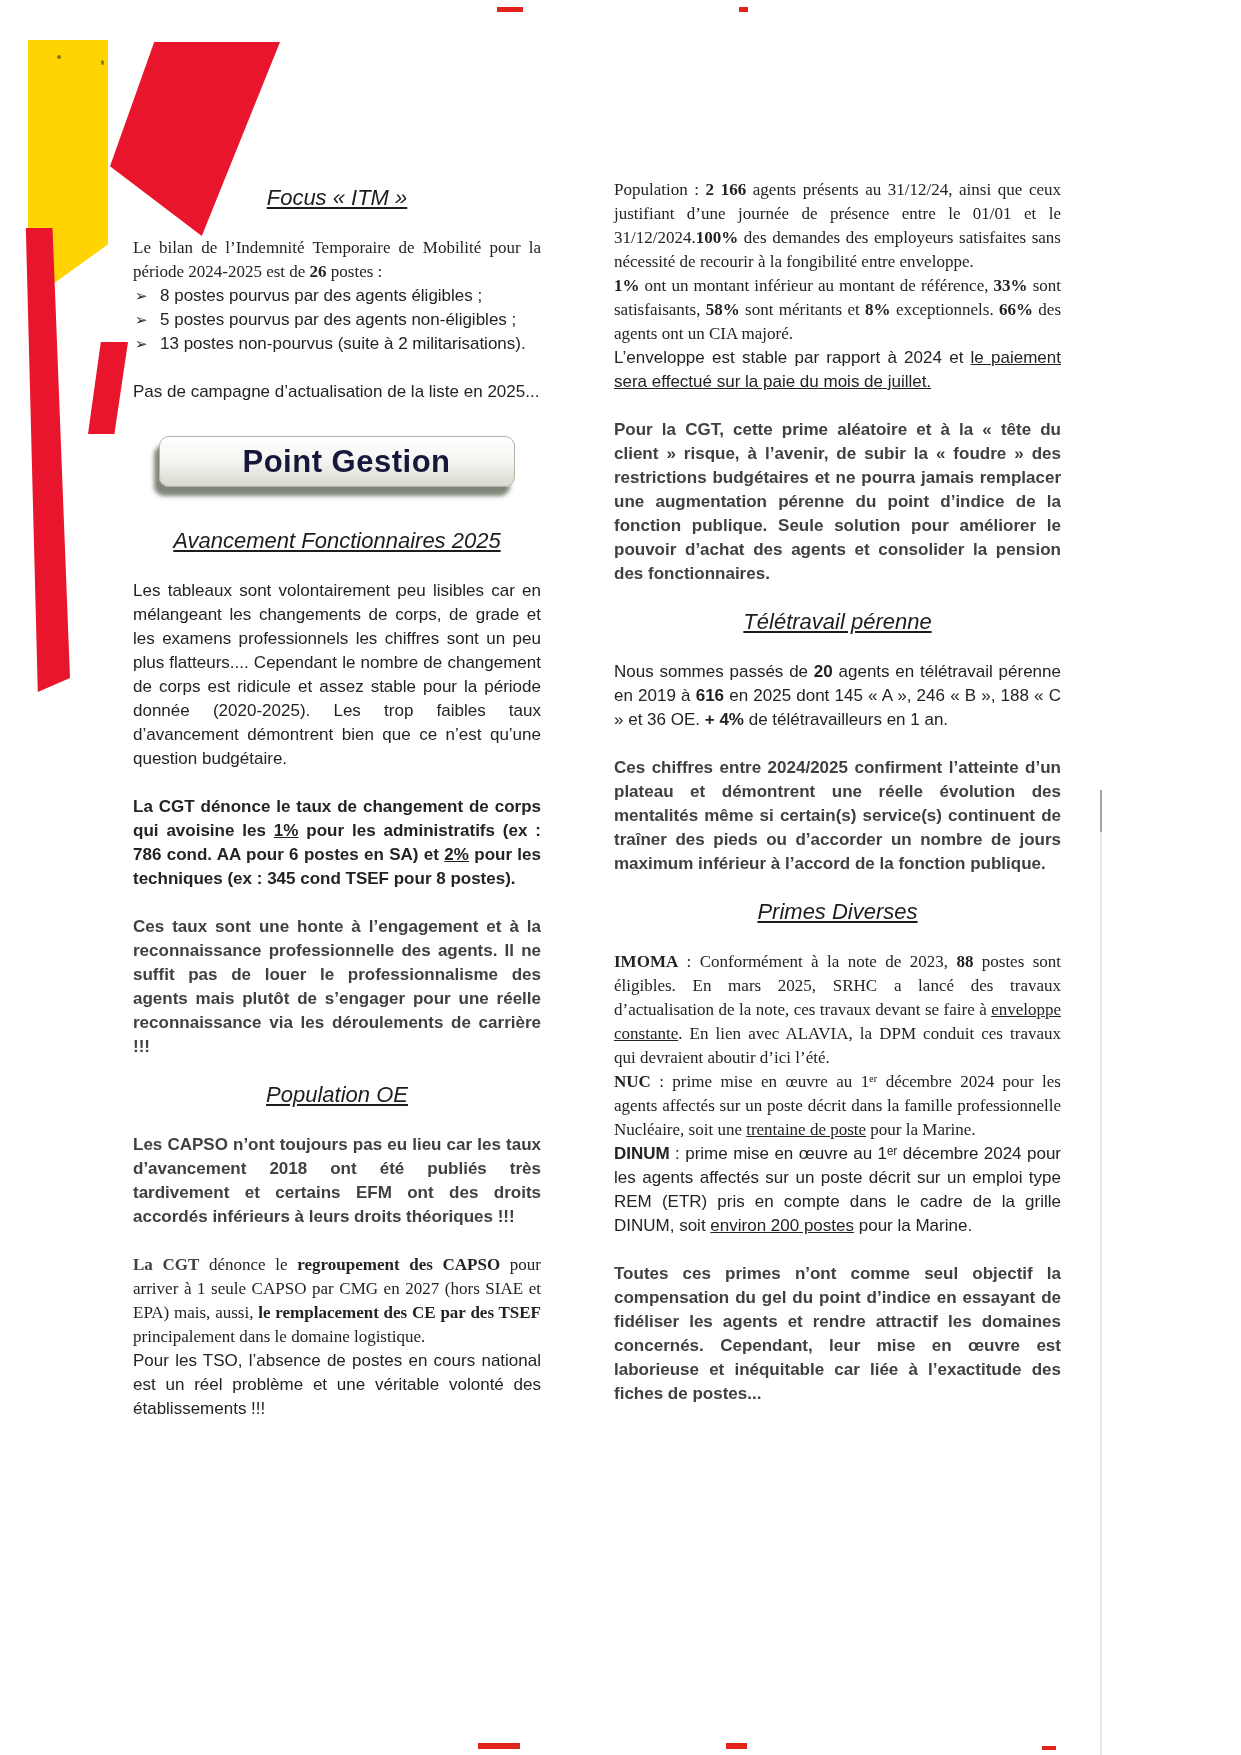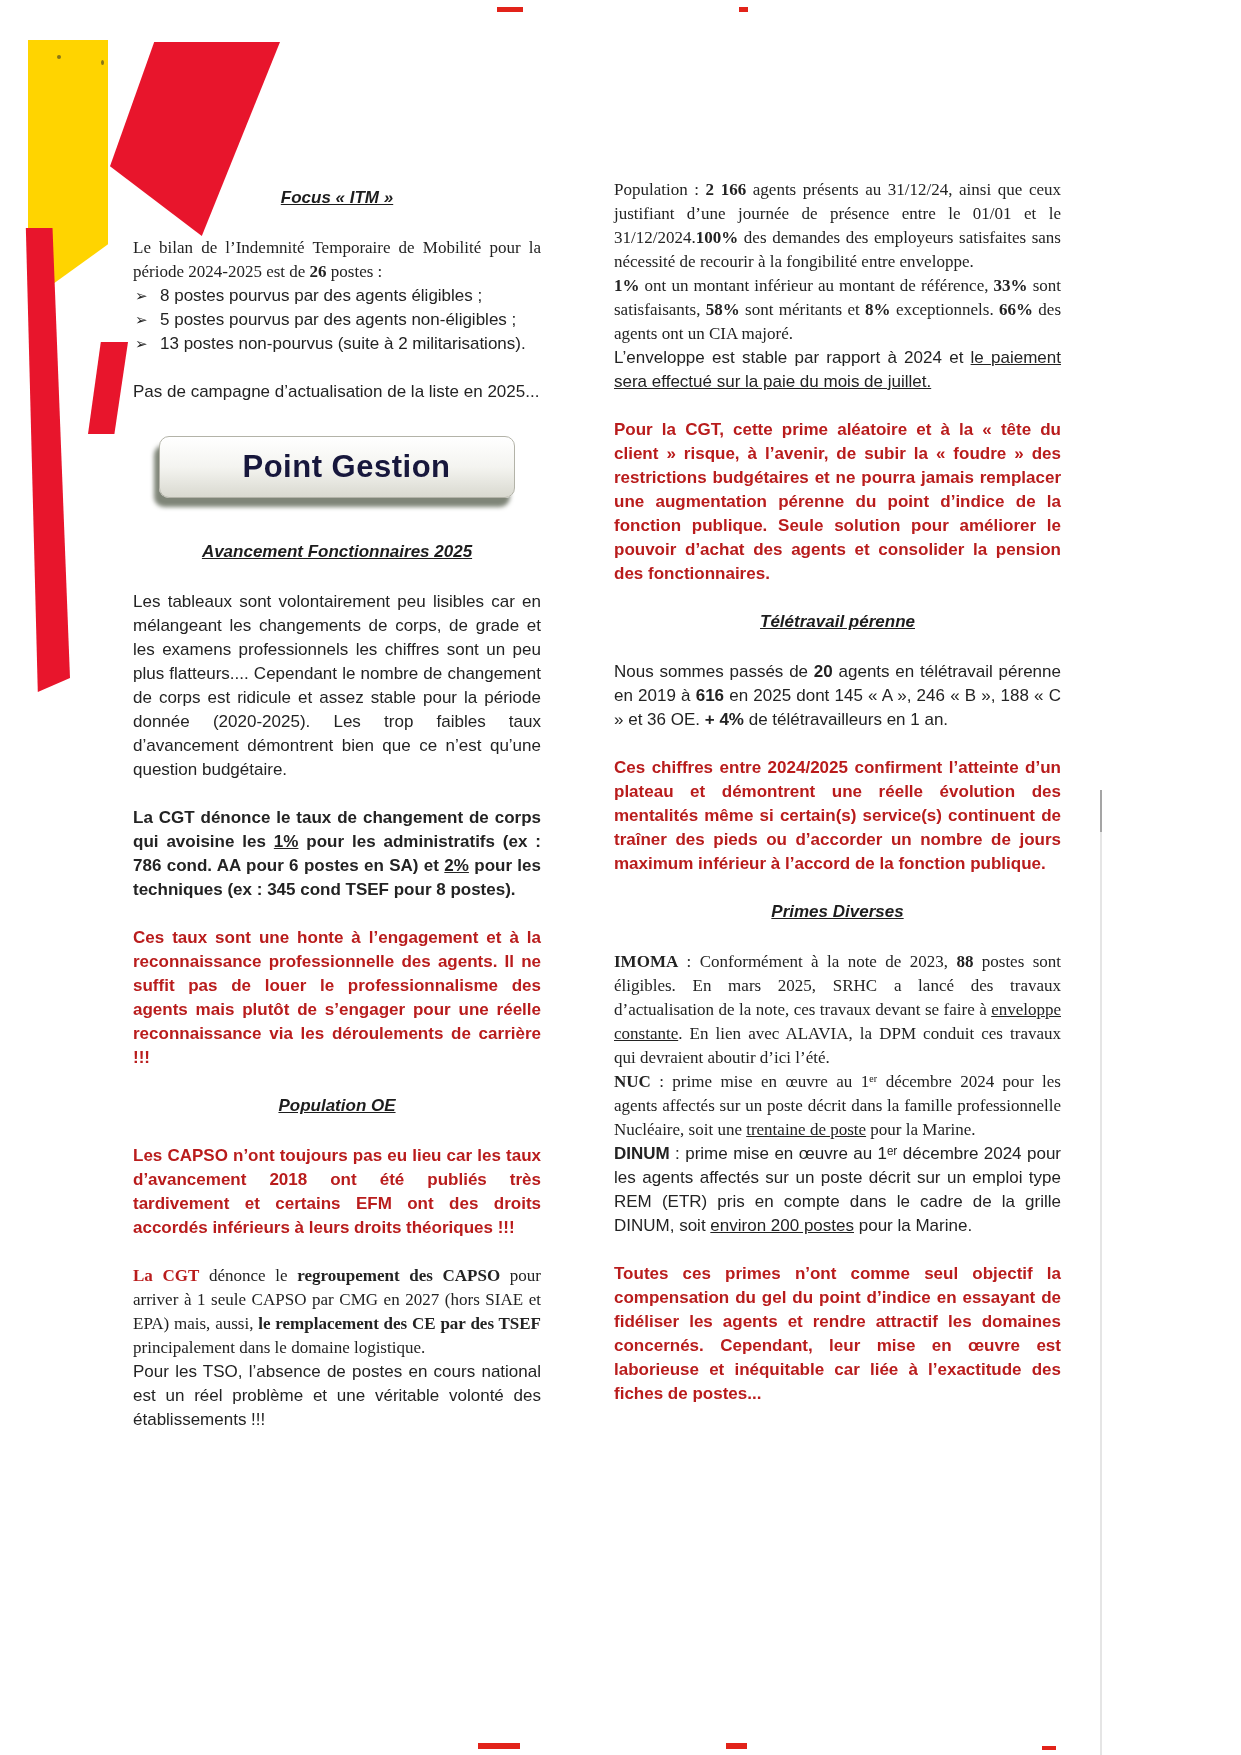--- a/index.html
+++ b/index.html
@@ -44,37 +44,37 @@
   .fold-line-dark { background:rgba(0,0,0,.28); }
 
   
   .col { position:absolute; font-size:17px; line-height:24px; }
   .col-left  { left:133px; top:186px; width:408px; }
   .col-right { left:614px; top:178px; width:447px; }
 
   p { text-align:justify; margin:0 0 24px 0; }
   p.mb0 { margin-bottom:0;font-family:Liberation Serif, serif; }
   .head {
-    text-align:center; font-style:italic; font-weight:bold;
-    text-decoration:underline; font-size:17px;
+    text-align:center; font-style:italic; font-weight:normal;
+    text-decoration:underline; font-size:22px;
     margin:0 0 26px 0; color:#1d1d1d;
   }
   .head.mt { margin-top:20px; }
   .bold { font-weight:bold;margin-top:9px; }
-  .red { color:#b91c1c; font-weight:bold; }
+  .red { color:#404040; font-weight:bold; }
   .u { text-decoration:underline; }
 
   
   ul.arrows { list-style:none; margin:0; }
   ul.arrows li { position:relative; padding-left:27px; text-align:justify; }
   ul.arrows li .glyph { position:absolute; left:2px; top:0; font-size:15px; }
 
   
   .pg-btn {
-    width:356px; height:62px;
+    width:356px; height:51px;
     margin:32px auto 42px auto;
     border-radius:10px;
     background:linear-gradient(180deg,#ffffff 0%,#f4f4f0 50%,#d9d9d0 100%);
     border:1px solid #b3b3a8;
     box-shadow:-5px 9px 4px rgba(105,112,96,.85), inset 0 1px 0 #ffffff;
     display:flex; align-items:center; justify-content:center;
     font-size:31px; font-weight:bold; color:#17173c;
     letter-spacing:.5px;
     padding-left:19px;
   }

